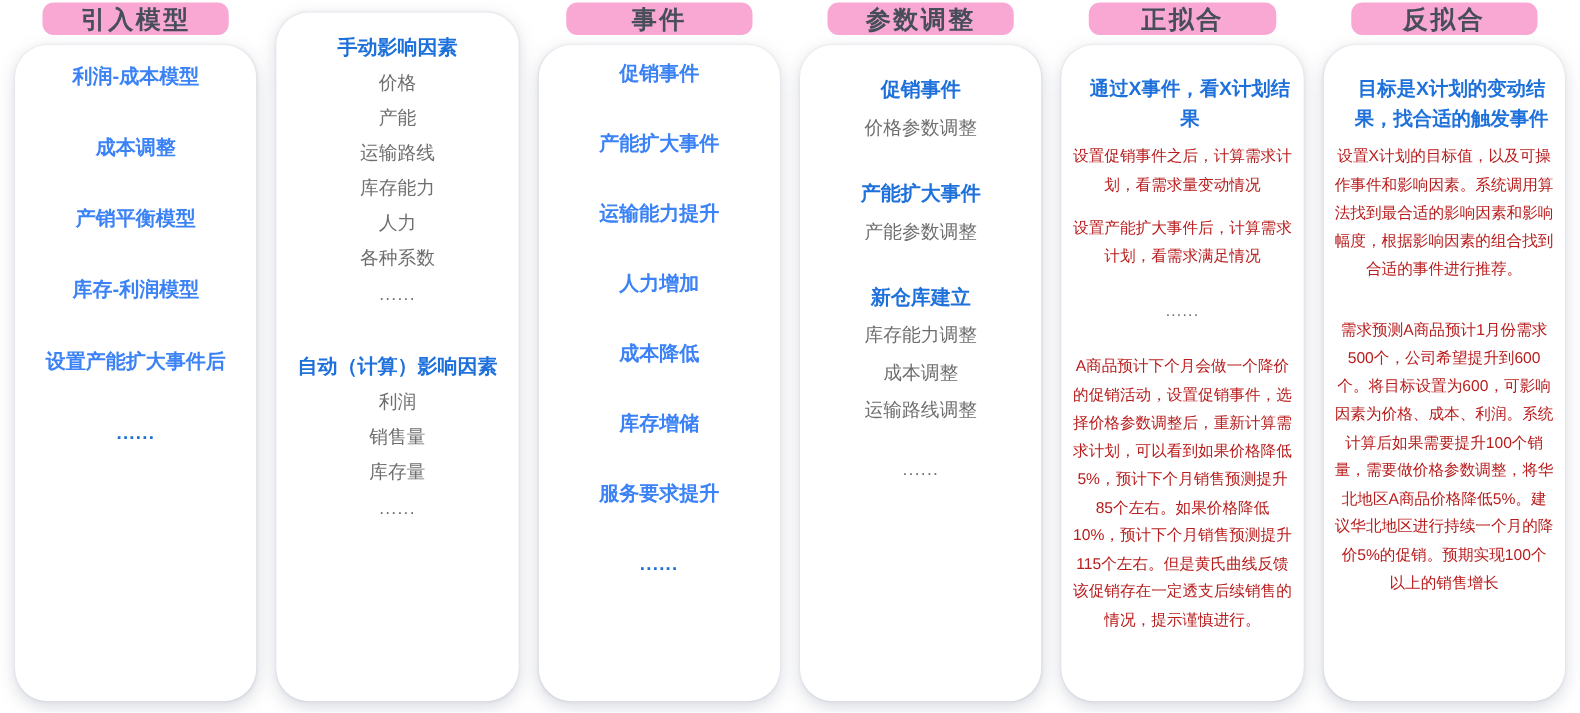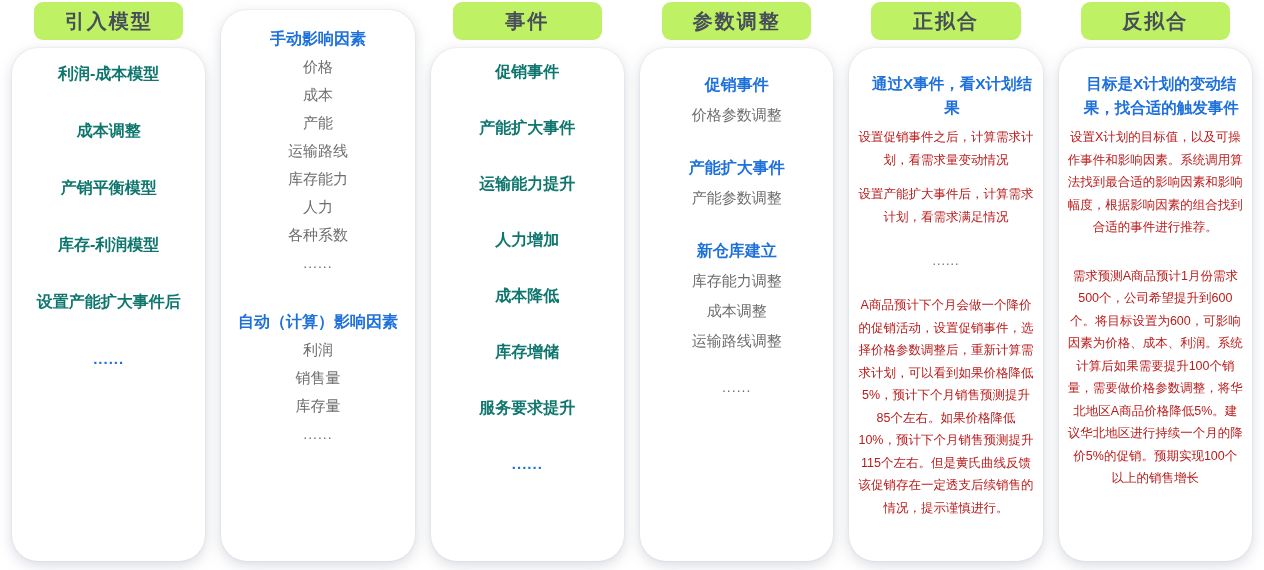--- a/index.html
+++ b/index.html
@@ -9,24 +9,24 @@
   .wrap {
     display: flex;
     gap: 16px;
     padding: 2px 12px 9px 12px;
     height: 570px;
   }
   .col { flex: 1 1 0; display: flex; flex-direction: column; min-width: 0; }
 
   .col-header {
     flex: none;
-    height: 38px;
+    height: 26px;
     margin: 0 22px;
     border-radius: 9px;
-    background: #bef264;
+    background: #f9a8d4;
     color: #474E5A;
     font-size: 20px;
     font-weight: bold;
     letter-spacing: 2px;
     display: flex;
     align-items: center;
     justify-content: center;
   }
 
   .card {
@@ -36,21 +36,21 @@
     border-radius: 26px;
     box-shadow: 0 4px 14px rgba(168,173,188,0.45), 0 0 2px rgba(168,173,188,0.35);
     overflow: hidden;
     text-align: center;
   }
 
   
   .card.biglist { display: flex; flex-direction: column; align-items: center; padding-top: 18px; gap: 41px; }
   .card.biglist.events { padding-top: 16px; gap: 40px; }
 
-  .blue-item { color: #0f766e; font-size: 16px; font-weight: bold; line-height: 16px; }
+  .blue-item { color: #3b82f6; font-size: 16px; font-weight: bold; line-height: 16px; }
   .gray-item { color: #6E6E6E; font-size: 15px; }
 
   
   .card.factors { padding-top: 14px; }
   .sub-title { color: #1E70DB; font-size: 16px; font-weight: bold; line-height: 29px; }
   .card.factors .gray-item { line-height: 28px; }
   .group-auto { margin-top: 30px; }
 
   
   .card.params { padding-top: 22px; }
@@ -94,21 +94,20 @@
       <div class="blue-item">设置产能扩大事件后</div>
       <div class="blue-item ellipsis-blue">......</div>
     </div>
   </div>
 
   <div class="col">
     <div class="card factors">
       <div class="group-manual">
         <div class="sub-title">手动影响因素</div>
         <div class="gray-item">价格</div>
-        <div class="gray-item">成本</div>
         <div class="gray-item">产能</div>
         <div class="gray-item">运输路线</div>
         <div class="gray-item">库存能力</div>
         <div class="gray-item">人力</div>
         <div class="gray-item">各种系数</div>
         <div class="gray-item ellipsis-gray">......</div>
       </div>
       <div class="group-auto">
         <div class="sub-title">自动（计算）影响因素</div>
         <div class="gray-item">利润</div>

